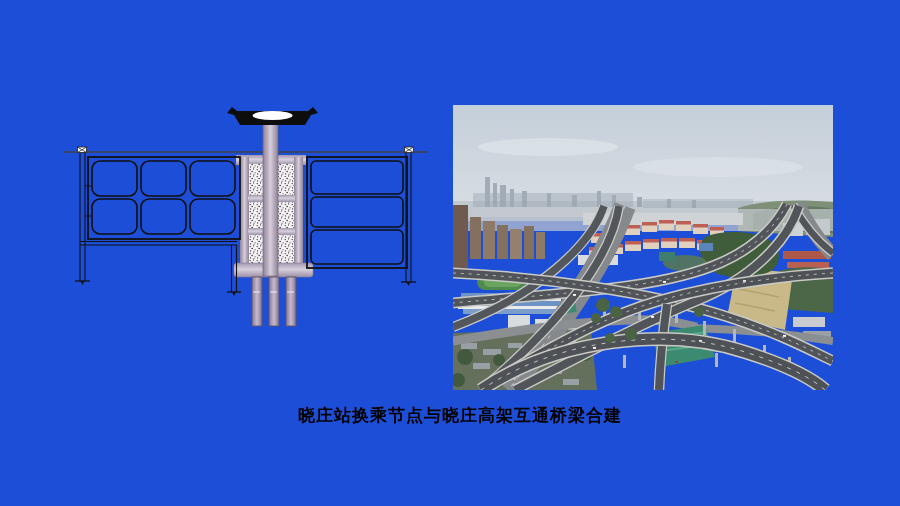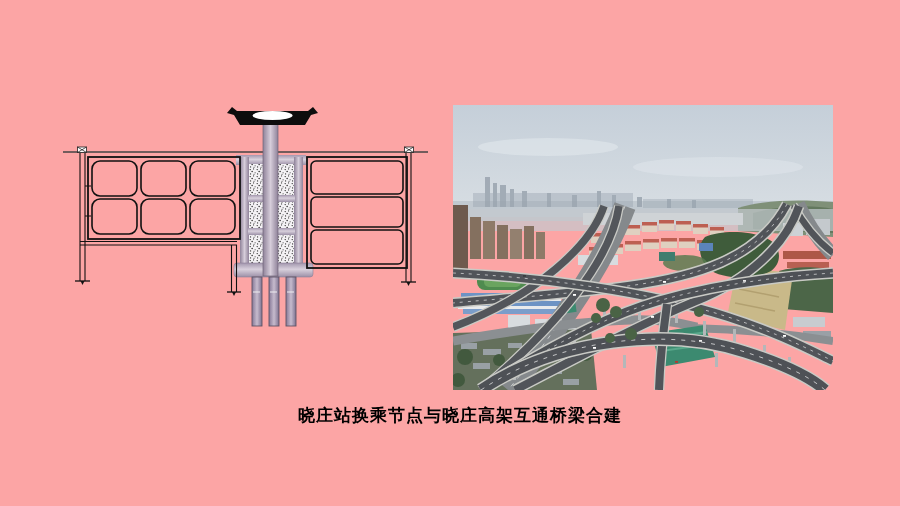--- a/index.html
+++ b/index.html
@@ -1,17 +1,17 @@
 <!DOCTYPE html>
 <html><head>
 <meta charset="utf-8">
 <style>
   html,body{margin:0;padding:0;}
   .page{
-    position:relative;width:900px;height:506px;background:#fca5a5;
+    position:relative;width:900px;height:506px;background:#1d4ed8;
     font-family:"Liberation Sans",sans-serif;overflow:hidden;
   }
   .fig{position:absolute;margin:0;padding:0;}
   .fig-diagram{left:60px;top:98px;width:370px;height:238px;}
   .fig-photo{left:453px;top:105px;width:380px;height:285px;}
   .caption{
     position:absolute;left:10px;top:404px;width:900px;
     text-align:center;font-size:17px;font-weight:bold;color:#000;
     letter-spacing:1px;
   }

